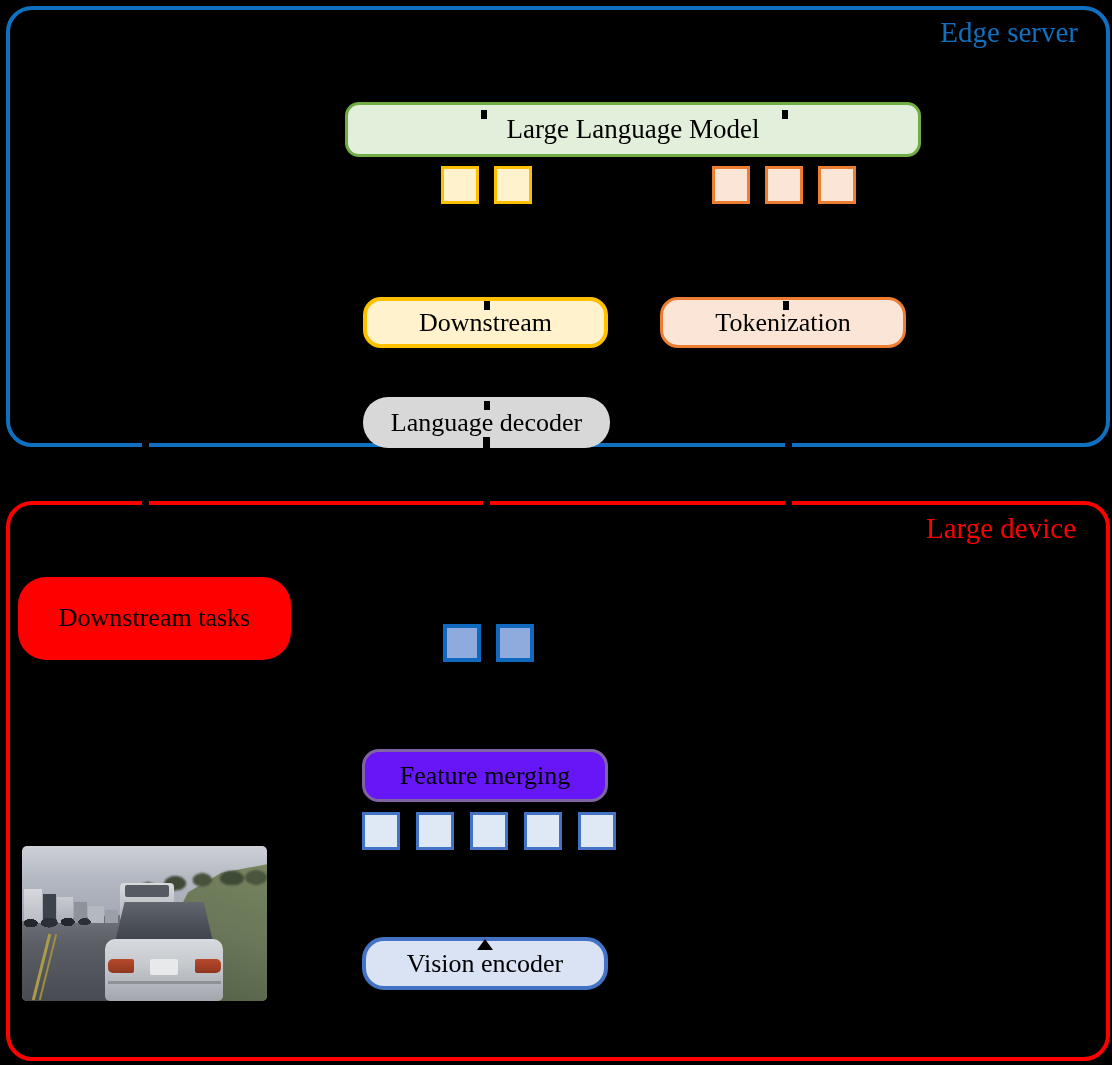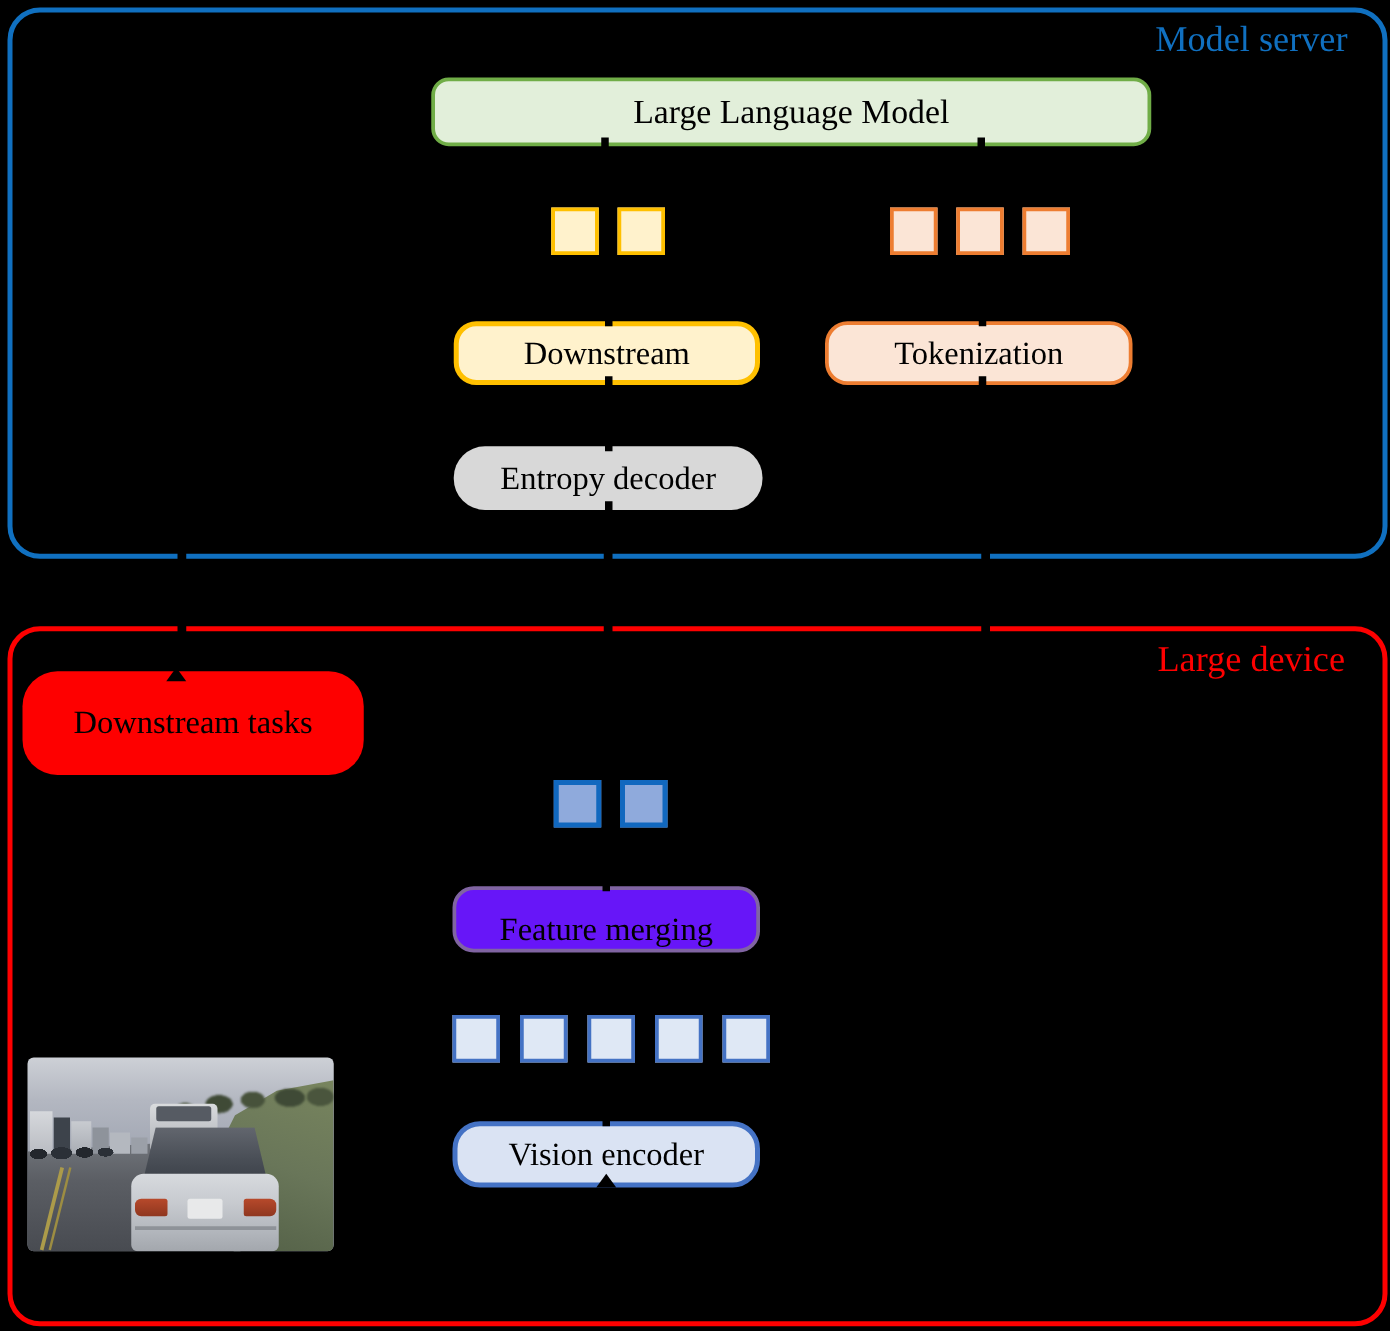--- a/index.html
+++ b/index.html
@@ -7,35 +7,35 @@
     position:relative;width:1112px;height:1065px;background:#000;overflow:hidden;
     font-family:"Liberation Serif","DejaVu Serif",serif;color:#000;
   }
   .panel{position:absolute;border-radius:26px;background:transparent;}
   .panel-edge{left:6px;top:6px;width:1096px;height:433px;border:4px solid var(--edge_accent,#1070c0);}
   .panel-user{left:6px;top:501px;width:1096px;height:552px;border:4px solid var(--user_accent,#fe0000);}
   .corner-label{position:absolute;font-size:29px;font-weight:400;}
   .label-edge{right:34px;top:16px;color:var(--edge_accent,#1070c0);}
   .label-user{right:36px;top:512px;color:var(--user_accent,#fe0000);}
   .block{position:absolute;display:flex;align-items:center;justify-content:center;
-         font-size:26px;text-align:center;box-sizing:border-box;}
+         font-size:26px;text-align:center;box-sizing:border-box;margin-top:40px;}
   .blk-llm{left:345px;top:62px;width:576px;height:55px;border-radius:14px;font-size:27px;
            background:var(--llm_fill,#e2efda);border:3px solid var(--llm_border,#70ad47);}
   .blk-projection{left:363px;top:257px;width:245px;height:51px;border-radius:18px;
            background:var(--projection_fill,#fff2cc);border:4px solid var(--projection_border,#ffc000);}
   .blk-tokenization{left:660px;top:257px;width:246px;height:51px;border-radius:18px;
            background:var(--tokenization_fill,#fbe5d6);border:3px solid var(--tokenization_border,#ed7d31);}
   .blk-entropy-dec{left:363px;top:357px;width:247px;height:51px;border-radius:25px;
            background:var(--entropy_fill,#d8d8d8);}
   .blk-entropy-enc{left:363px;top:520px;width:247px;height:52px;border-radius:25px;
            background:var(--entropy_fill,#d8d8d8);}
   .blk-downstream{left:18px;top:537px;width:273px;height:83px;border-radius:28px;line-height:1.25;
            padding:0 38px;background:var(--downstream_fill,#fe0000);}
   .blk-merging{left:362px;top:709px;width:246px;height:53px;border-radius:17px;
-           background:var(--merging_fill,#6716f8);border:3px solid var(--merging_border,#8064a2);align-items:flex-end;}
+           background:var(--merging_fill,#6716f8);border:3px solid var(--merging_border,#8064a2);}
   .blk-vision{left:362px;top:897px;width:246px;height:53px;border-radius:22px;
            background:var(--vision_fill,#dae3f3);border:4px solid var(--vision_border,#4472c4);}
   .token-row{position:absolute;display:flex;gap:15px;}
   .token{width:38px;height:38px;box-sizing:border-box;}
   .tok-visual{background:var(--projection_fill,#fff2cc);border:3px solid var(--projection_border,#ffc000);}
   .tok-text{background:var(--tokenization_fill,#fbe5d6);border:3px solid var(--tokenization_border,#ed7d31);}
   .tok-merged{background:var(--merged_token_fill,#8faadc);border:4px solid var(--merged_token_border,#1168bf);}
   .tok-vision{background:var(--vision_token_fill,#dfe8f5);border:3px solid var(--vision_border,#4472c4);}
   .mark{position:absolute;background:#000;width:6px;height:9px;z-index:5;}
   .tri-up{position:absolute;width:0;height:0;border-left:8px solid transparent;
@@ -89,21 +89,21 @@
     background:linear-gradient(180deg,#b7492b,#8f371f);}
   .sc-plate{left:38%;top:58%;width:24%;height:16%;background:#e8e9ea;border-radius:2px;}
   .sc-bumper{left:2%;top:80%;width:96%;height:3px;background:#8e9298;}
 </style>
 </head>
 <body>
 
 <div id="stage">
 
   <div class="panel panel-edge"></div>
-  <div class="corner-label label-edge">Model server</div>
+  <div class="corner-label label-edge">Edge server</div>
 
   <div class="block blk-llm">
     <span>Large Language Model</span>
   </div>
 
   <div class="token-row" style="left:441px;top:166px">
       <div class="token tok-visual"></div>
       <div class="token tok-visual"></div>
     </div>
 
@@ -115,21 +115,21 @@
 
   <div class="block blk-projection">
     <span>Downstream</span>
   </div>
 
   <div class="block blk-tokenization">
     <span>Tokenization</span>
   </div>
 
   <div class="block blk-entropy-dec">
-    <span>Entropy decoder</span>
+    <span>Language decoder</span>
   </div>
 
   <div class="panel panel-user"></div>
   <div class="corner-label label-user">Large device</div>
 
 
   <div class="block blk-downstream">
     <span>Downstream tasks</span>
   </div>
 

